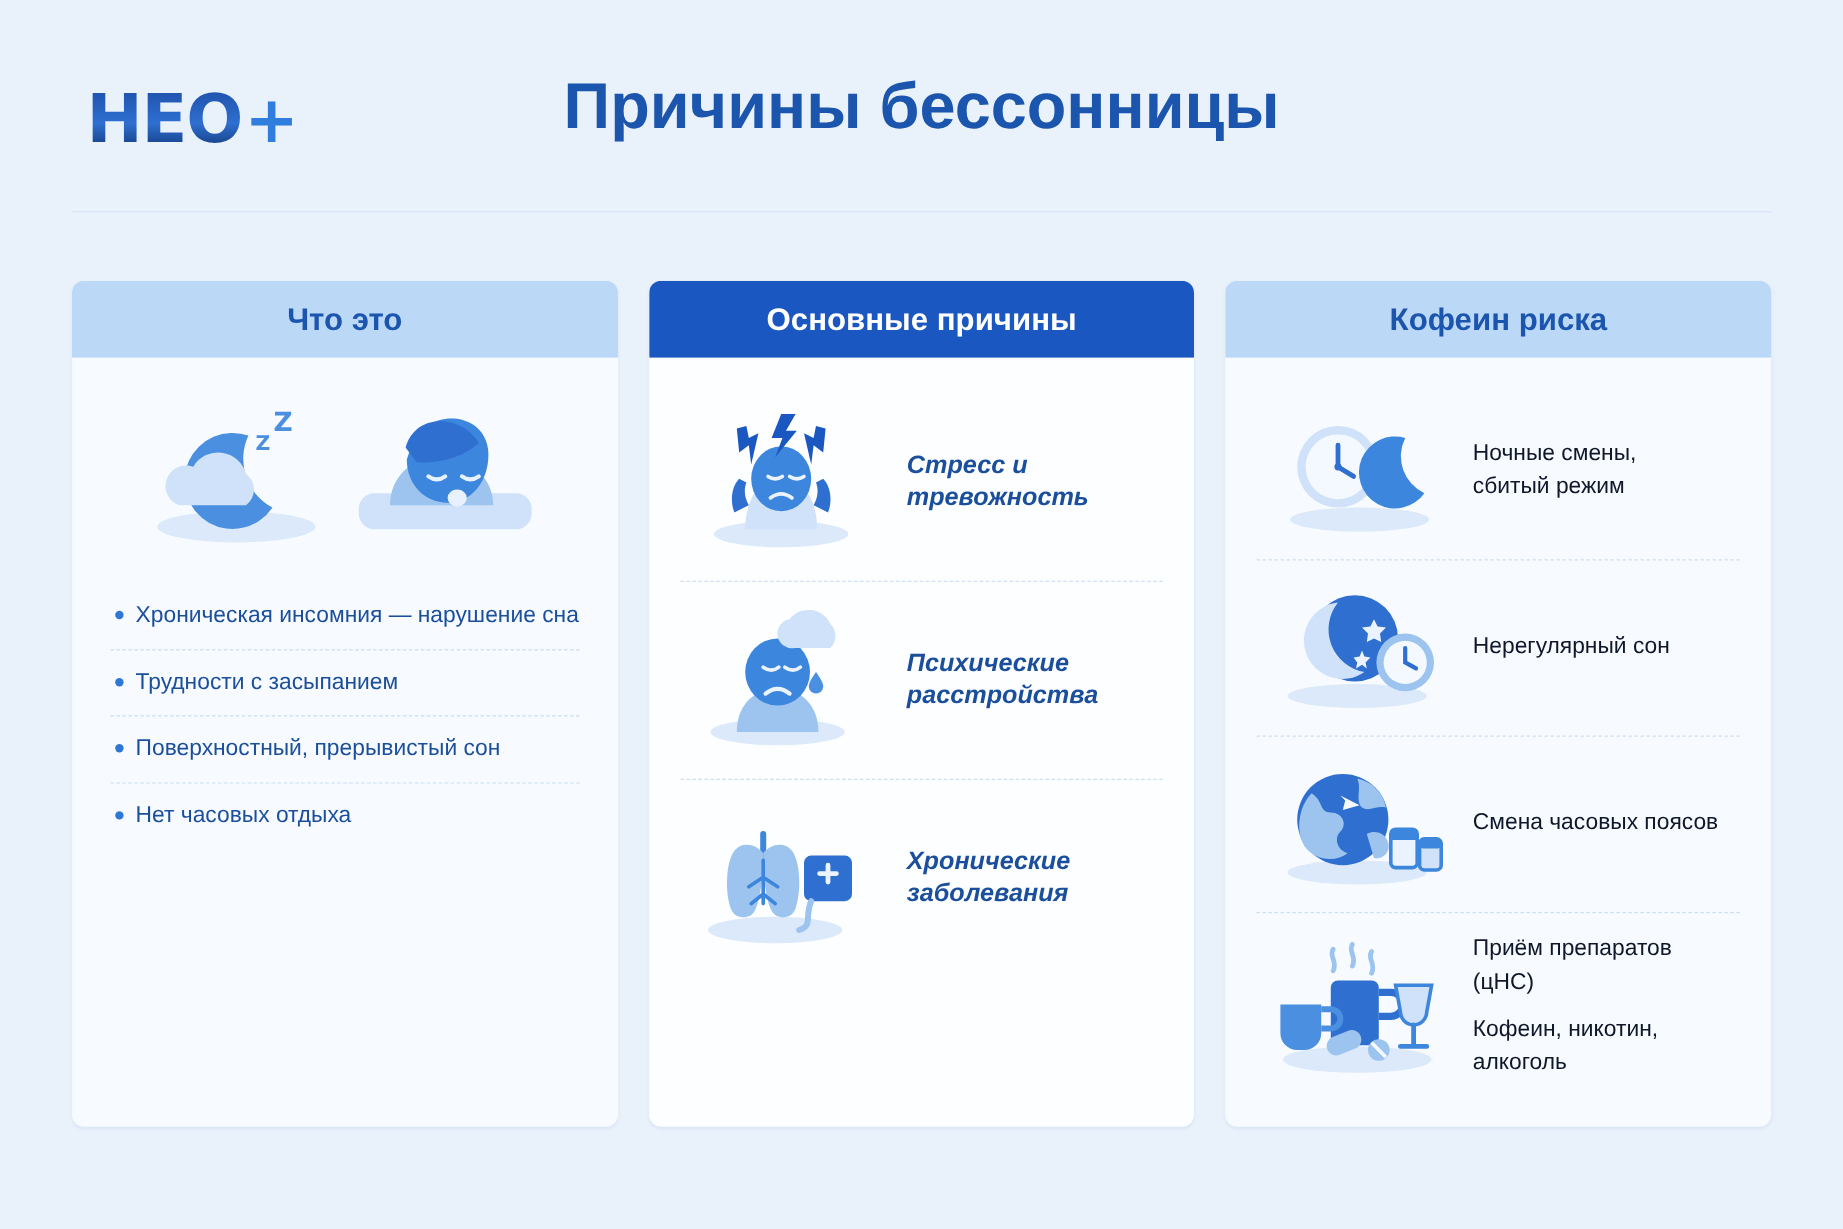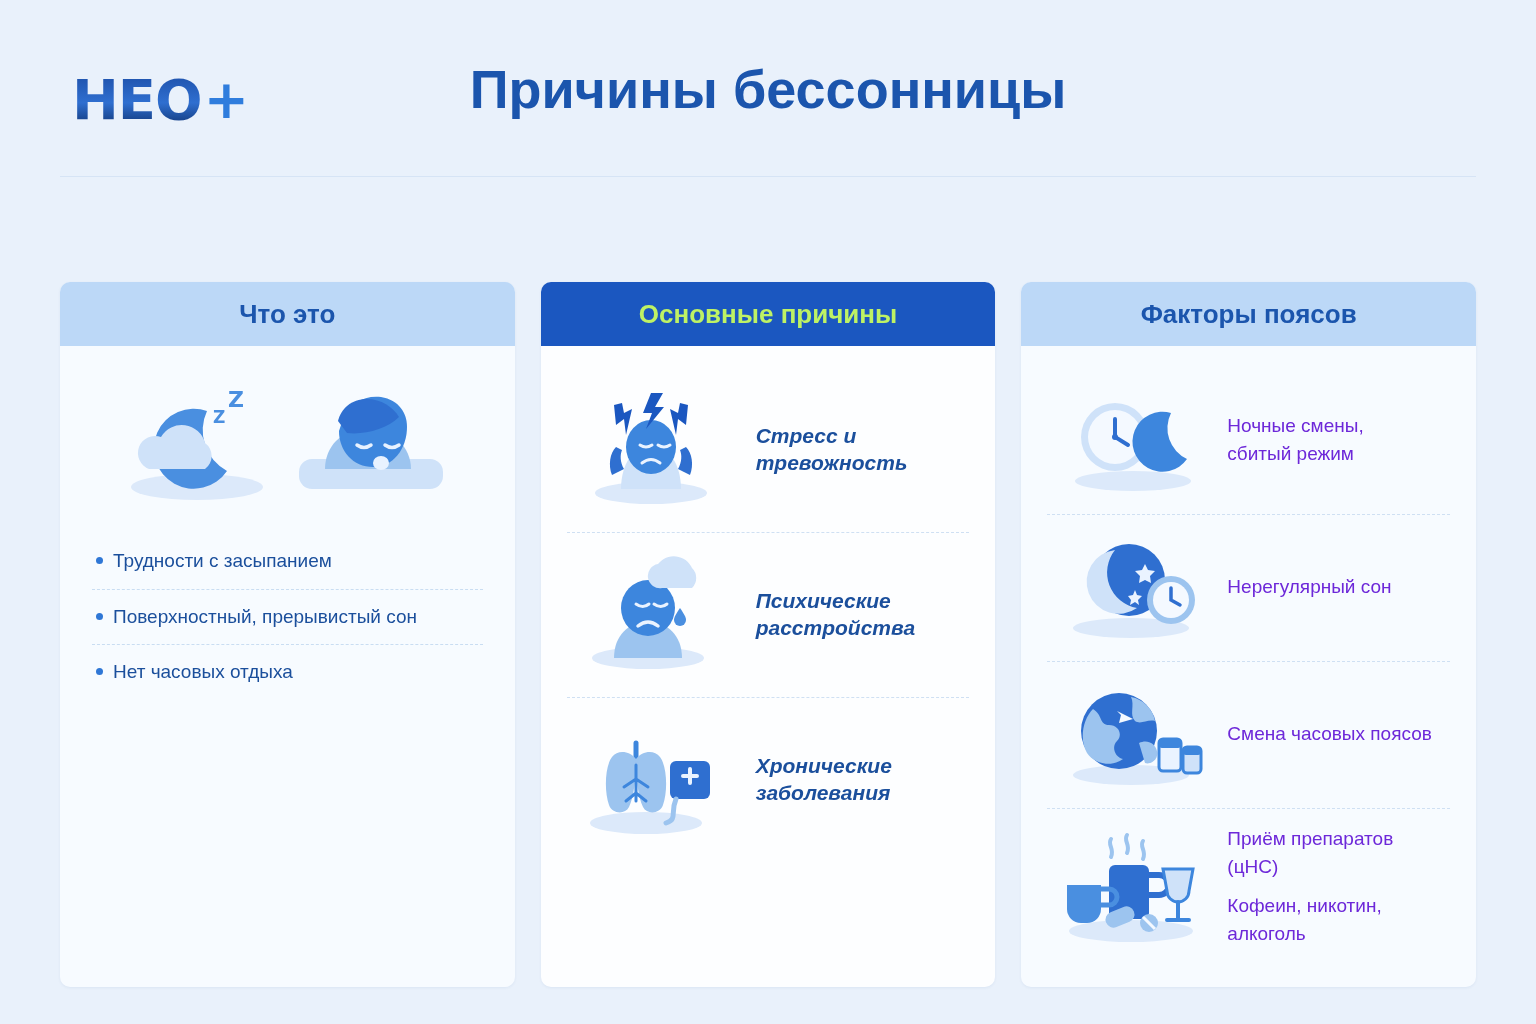--- a/index.html
+++ b/index.html
@@ -67,21 +67,20 @@
     height: 1px;
     background: #d6e4f5;
   }
 
   
   .columns {
     display: flex;
     gap: 26px;
     padding: 56px 60px 0 60px;
     box-sizing: border-box;
-    margin-top: 48px;
   }
   .card {
     flex: 1;
     background: #f7fbff;
     border-radius: 10px;
     overflow: hidden;
     box-shadow: 0 1px 3px rgba(40,80,140,0.07);
     display: flex;
     flex-direction: column;
     min-height: 705px;
@@ -94,21 +93,21 @@
     font-size: 26px;
     font-weight: bold;
     padding: 17px 0 16px 0;
   }
   .head-light {
     background: #bcd8f7;
     color: #1b55ad;
   }
   .head-solid {
     background: #1b57c0;
-    color: #bef264;
+    color: #ffffff;
   }
   .card-body {
     padding: 22px 26px 20px 26px;
     box-sizing: border-box;
     flex: 1;
   }
 
   
   .hero-art {
     height: 150px;
@@ -181,21 +180,21 @@
   .risk-icon {
     width: 168px;
     height: 112px;
     flex: none;
     display: flex;
     align-items: center;
     justify-content: center;
   }
   .risk-text {
     font-size: 19px;
-    color: #6d28d9;
+    color: #0f172a;
     line-height: 1.45;
   }
   .risk-text .line2 { display: block; }
   .risk-text .gap { display: block; height: 12px; }
 </style>
 </head>
 <body>
 
 <div class="header">
   <div class="logo">
@@ -229,20 +228,24 @@
           <path d="M40 96c0-22 16-40 42-40s44 18 44 40z" fill="#9cc4ef"></path>
           <path d="M58 46c6-16 22-24 38-22 18 3 26 16 26 30 0 22-14 40-34 40s-34-16-34-36z" fill="#3d86dd"></path>
           <path d="M62 60c18 2 40-4 52-16-6-10-18-18-32-18-16 0-26 10-29 22z" fill="#2f6fd0"></path>
           <path d="M72 72q7 5 14 0" stroke="#e8f2ff" stroke-width="3.5" fill="none" stroke-linecap="round"></path>
           <path d="M100 72q7 5 14 0" stroke="#e8f2ff" stroke-width="3.5" fill="none" stroke-linecap="round"></path>
           <ellipse cx="96" cy="90" rx="8" ry="7" fill="#e8f2ff"></ellipse>
         </svg>
       </div>
 
       <div class="bullets">
+        <div class="bullet-row">
+          <span class="dot"></span>
+          <span class="bullet-text">Хроническая инсомния — нарушение сна</span>
+        </div>
         <div class="bullet-row">
           <span class="dot"></span>
           <span class="bullet-text">Трудности с засыпанием</span>
         </div>
         <div class="bullet-row">
           <span class="dot"></span>
           <span class="bullet-text">Поверхностный, прерывистый сон</span>
         </div>
         <div class="bullet-row">
           <span class="dot"></span>
@@ -304,21 +307,21 @@
             <path d="M100 80c-6 14 2 20 -10 24" stroke="#9cc4ef" stroke-width="5" fill="none" stroke-linecap="round"></path>
           </svg>
         </div>
         <div class="cause-label"><span>Хронические заболевания</span></div>
       </div>
 
     </div>
   </div>
 
   <div class="card">
-    <div class="card-head head-light">Факторы поясов</div>
+    <div class="card-head head-light">Кофеин риска</div>
     <div class="card-body">
 
       <div class="risk-row">
         <div class="risk-icon">
           <svg width="160" height="106" viewBox="0 0 160 106">
             <ellipse cx="80" cy="94" rx="58" ry="10" fill="#dce9fa"></ellipse>
             <circle cx="62" cy="50" r="34" fill="#cfe2f9"></circle>
             <circle cx="62" cy="50" r="27" fill="#f4f9ff"></circle>
             <path d="M62 32v18l13 8" stroke="#2f6fd0" stroke-width="4" fill="none" stroke-linecap="round"></path>
             <circle cx="62" cy="50" r="3" fill="#2f6fd0"></circle>

